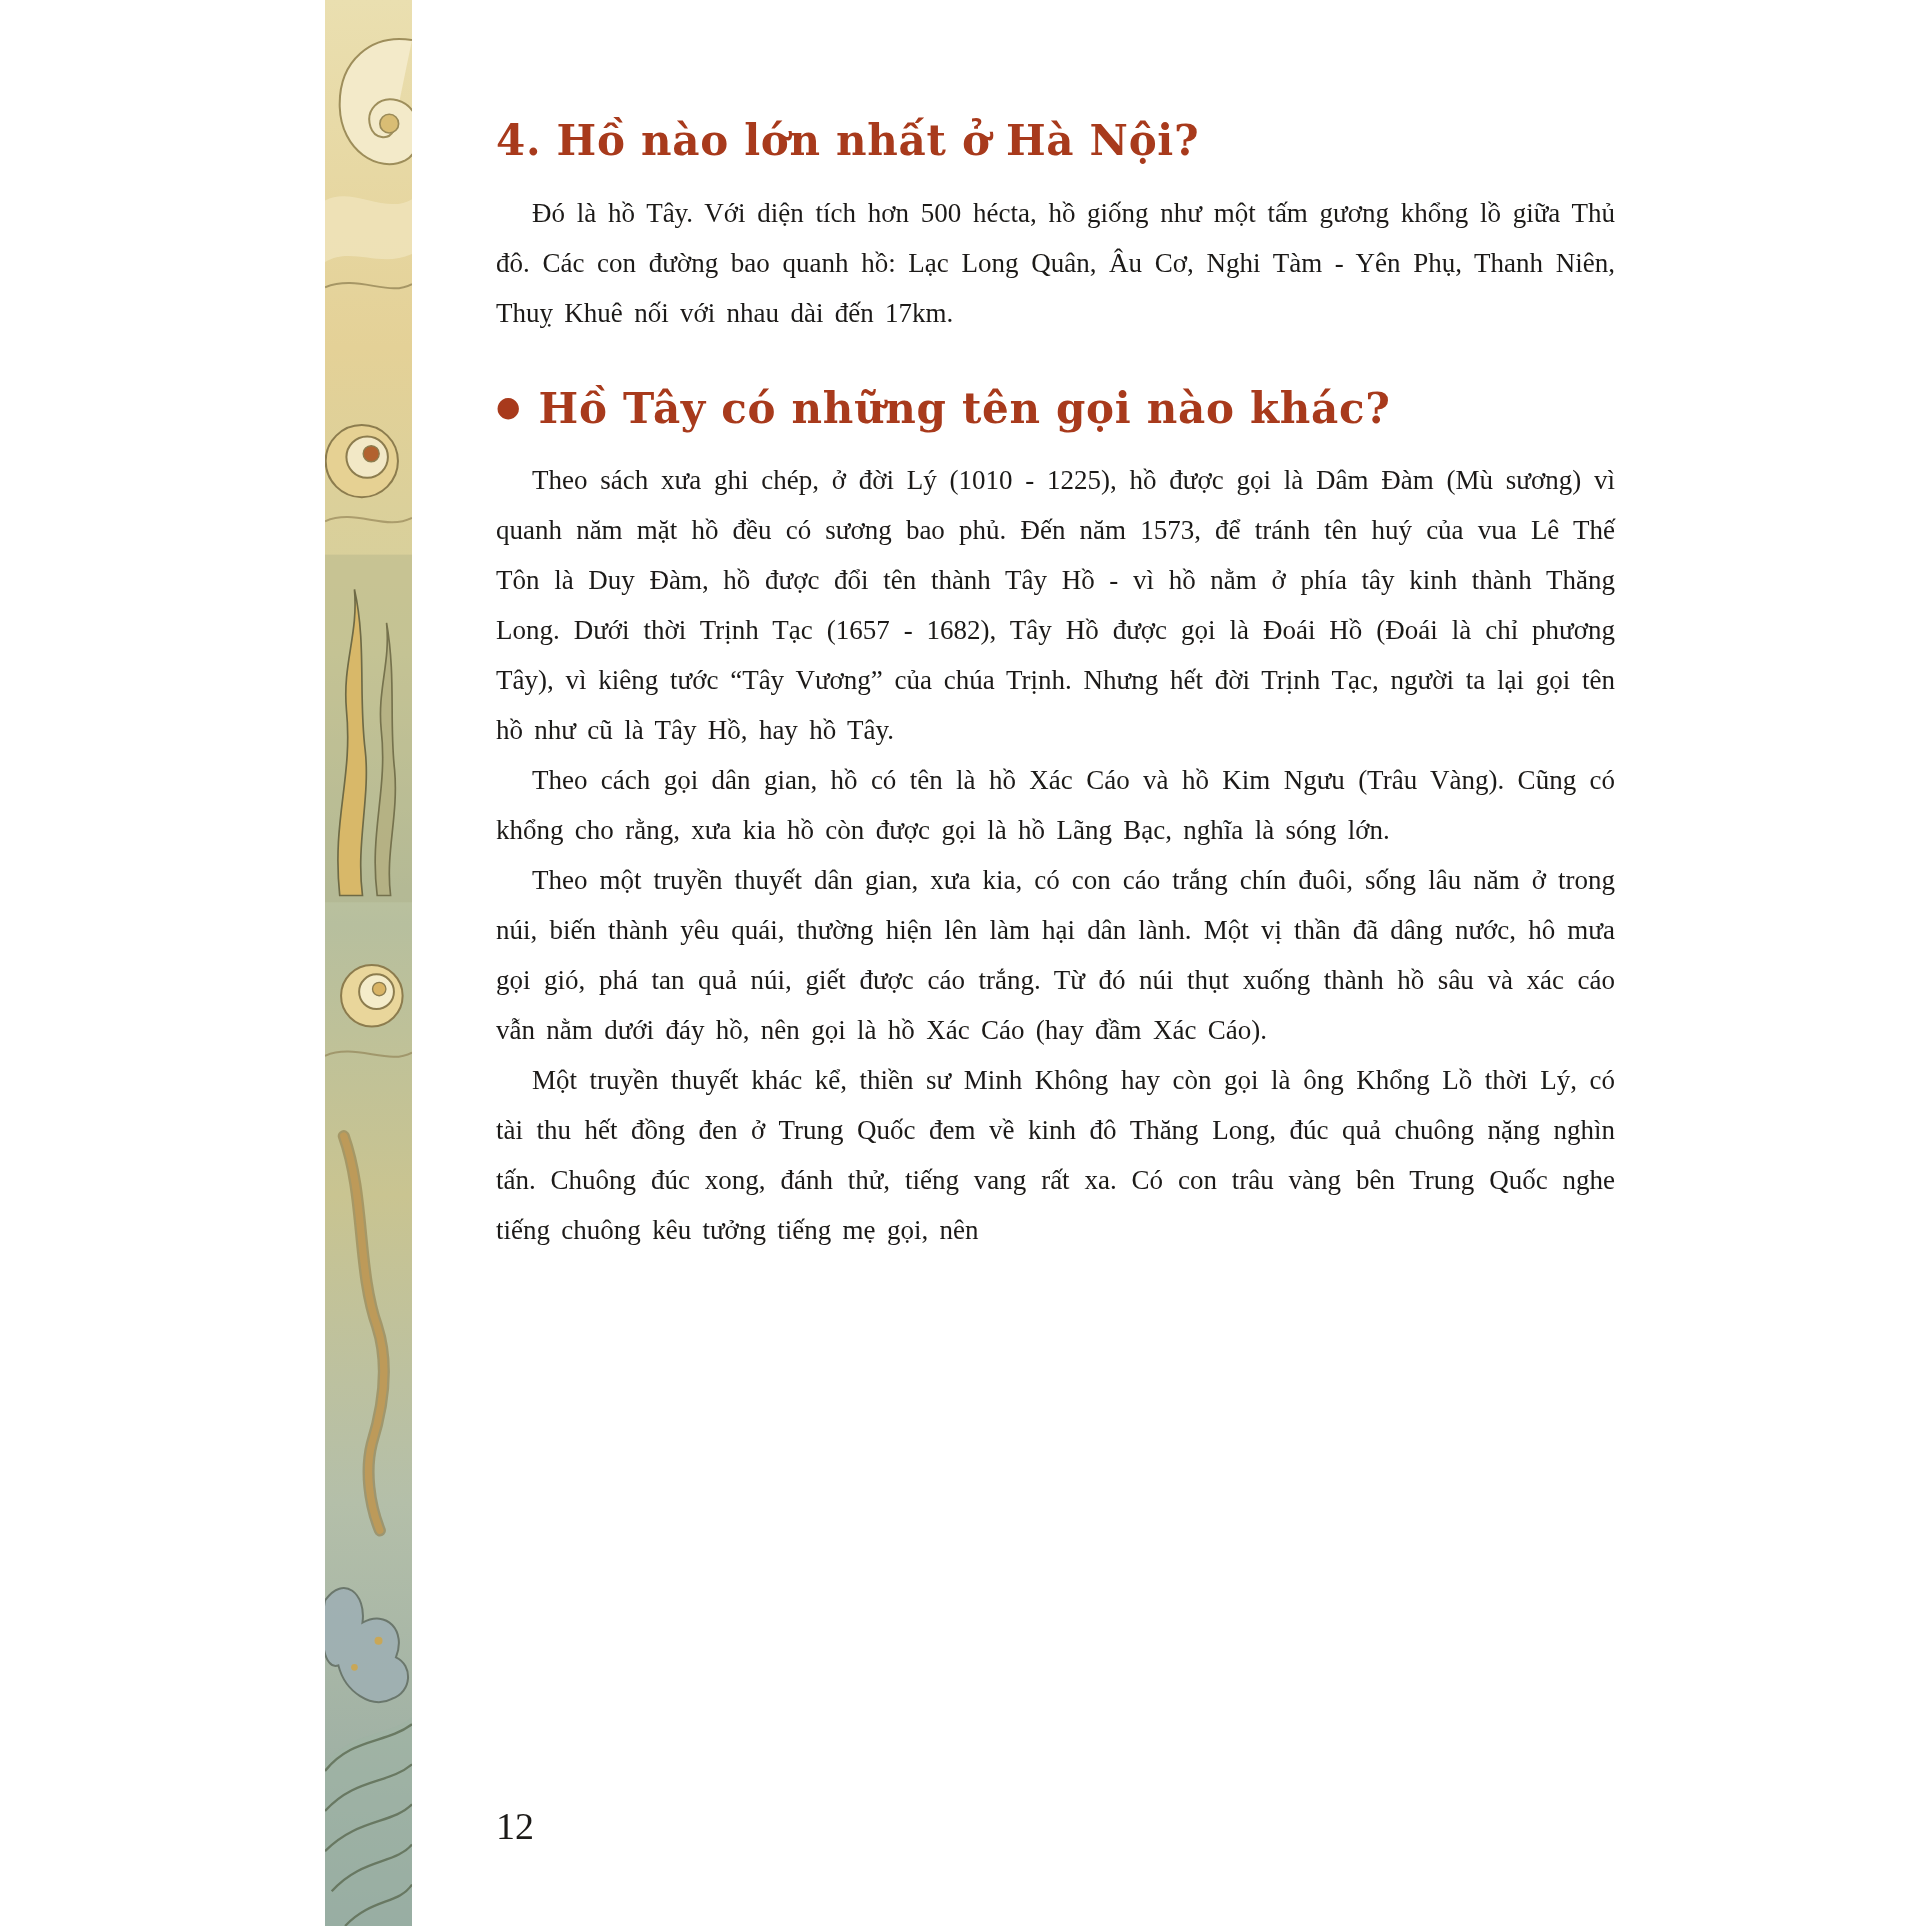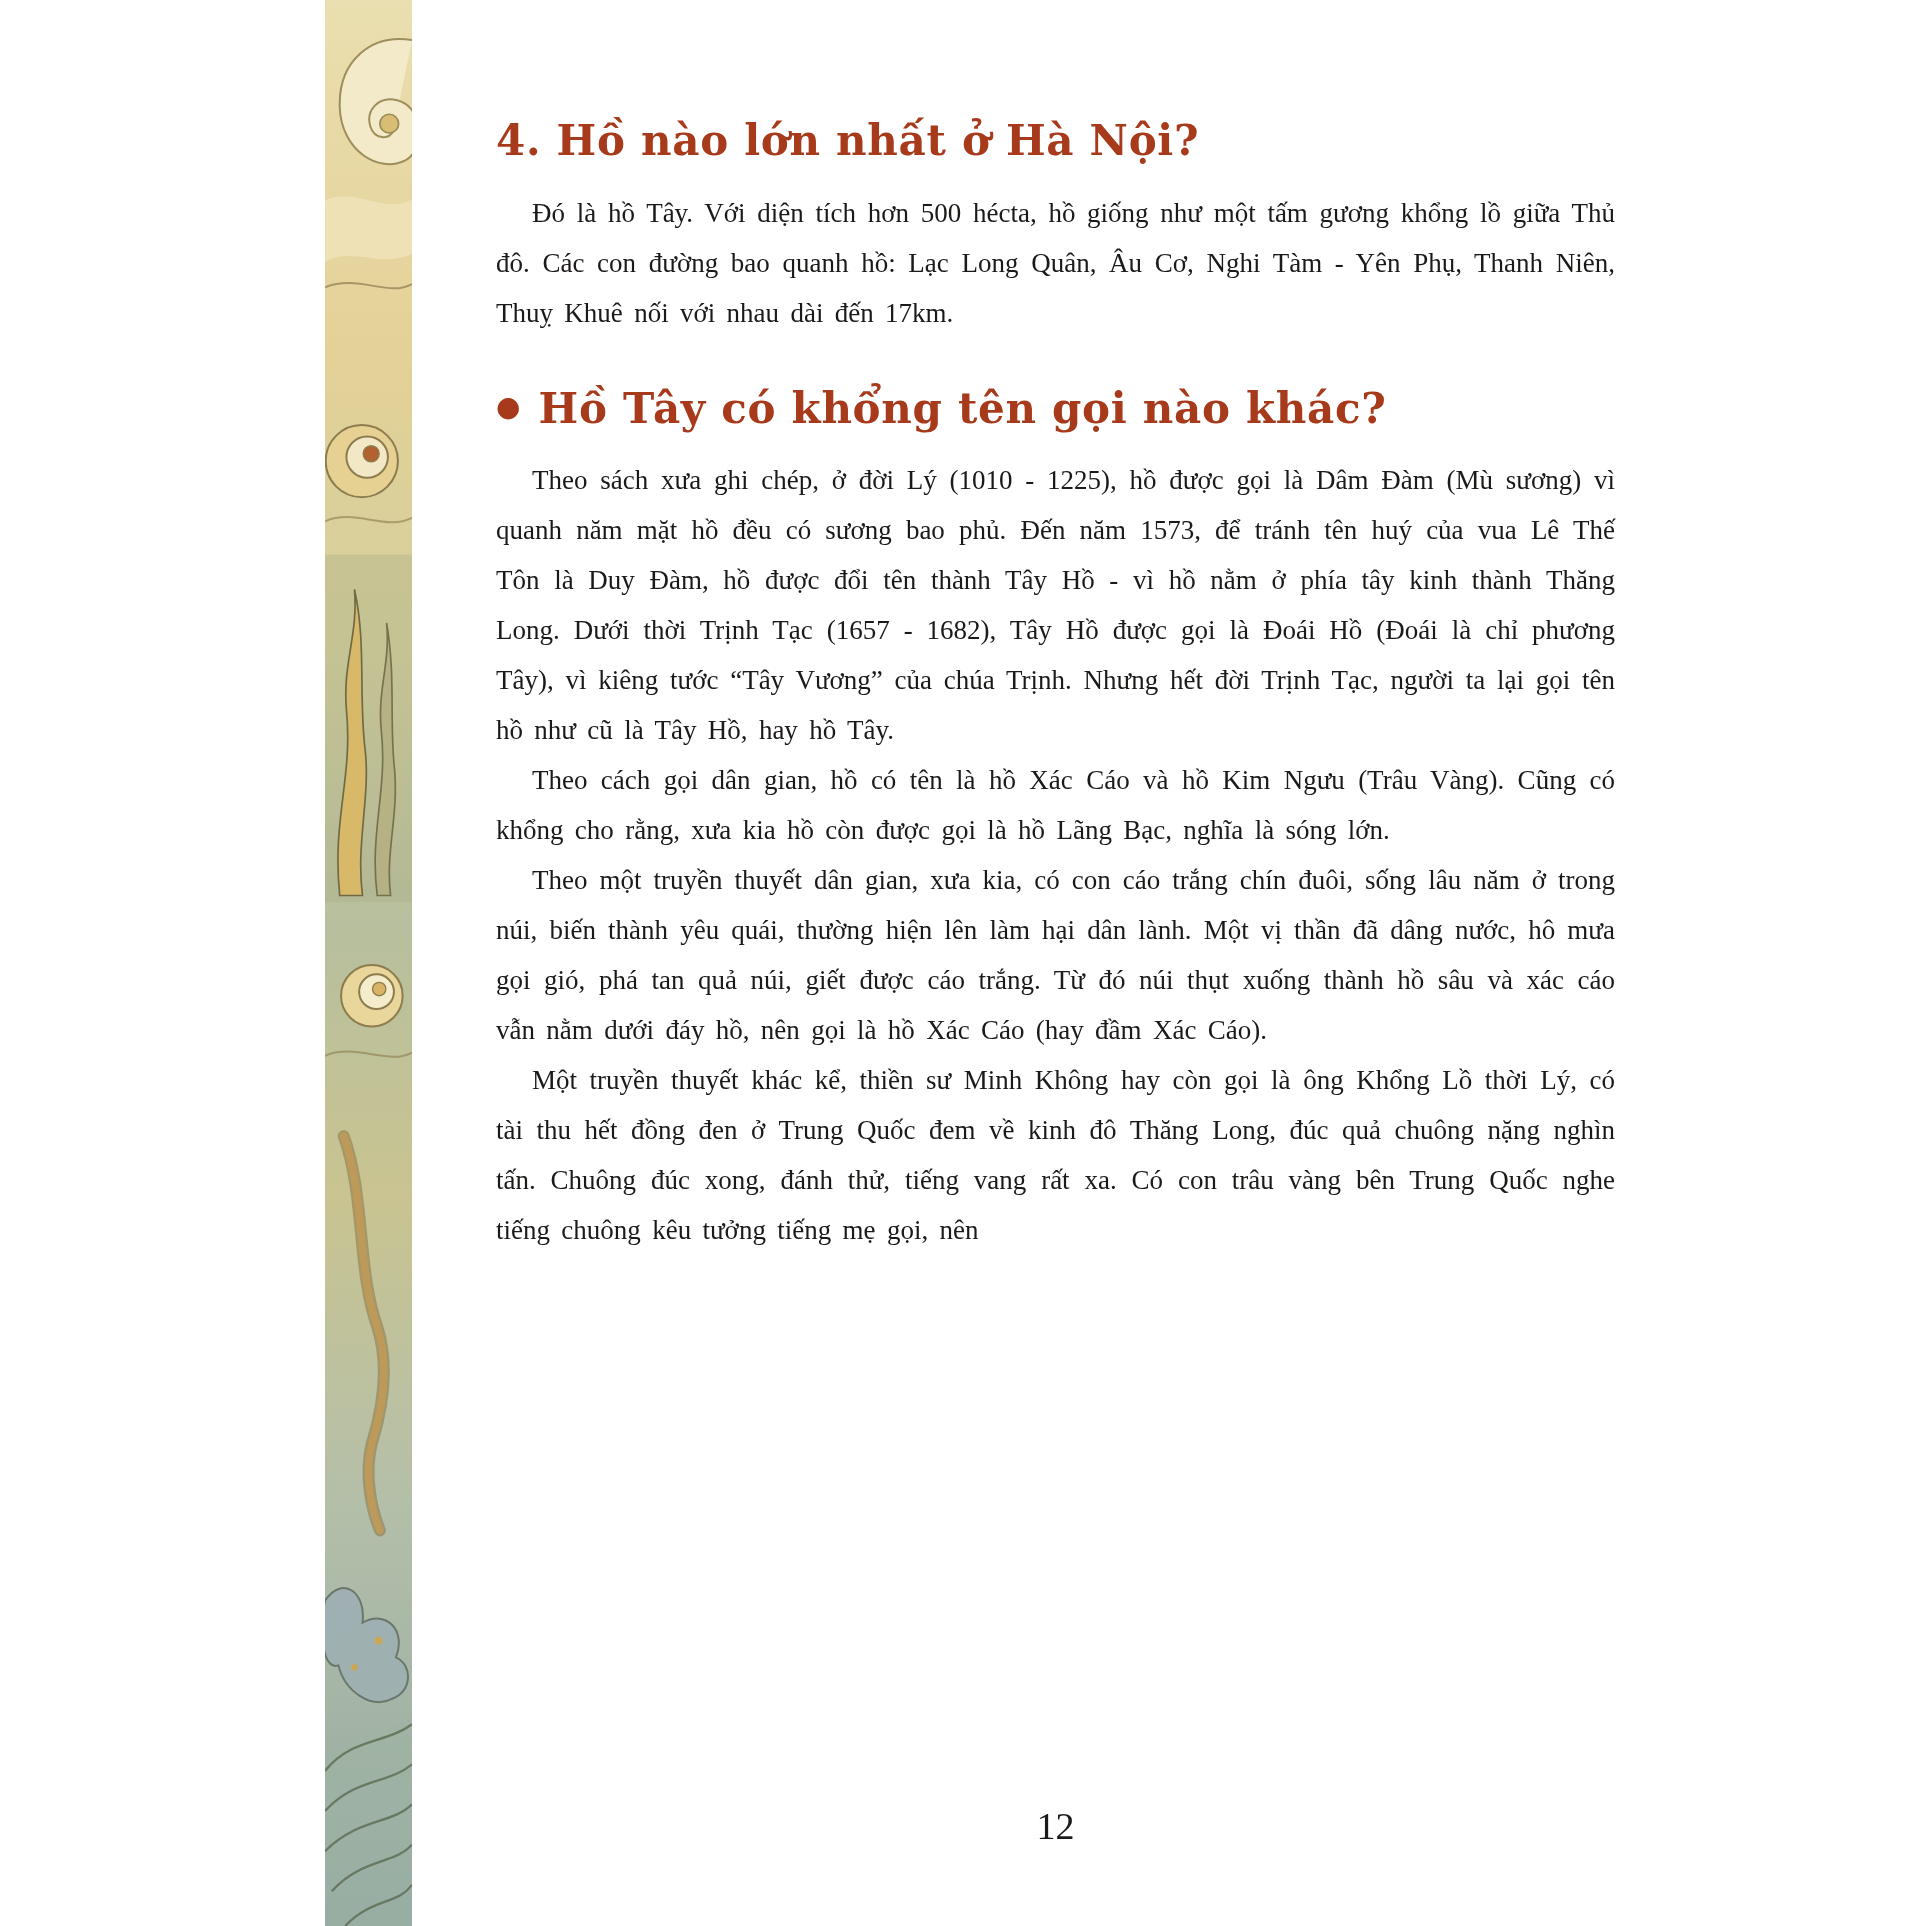--- a/index.html
+++ b/index.html
@@ -64,21 +64,20 @@
     margin: 0;
     text-align: justify;
     text-indent: 36px;
     word-spacing: 0.17em;
   }
   .page-number {
     position: absolute;
     left: 496px;
     top: 1804px;
     width: 1119px;
-    text-align: center;
     font-size: 38px;
     color: #1c1a18;
   }
 </style>
 </head>
 <body>
 
 <div class="page">
 
   <div class="border-strip">
@@ -135,21 +134,21 @@
 
   <div class="content">
 
     <div class="heading first">
       <span>4. Hồ nào lớn nhất ở Hà Nội?</span>
     </div>
 
     <p class="para">Đó là hồ Tây. Với diện tích hơn 500 hécta, hồ giống như một tấm gương khổng lồ giữa Thủ đô. Các con đường bao quanh hồ: Lạc Long Quân, Âu Cơ, Nghi Tàm - Yên Phụ, Thanh Niên, Thuỵ Khuê nối với nhau dài đến 17km.</p>
 
     <div class="heading">
-      <span class="bullet">●</span><span>Hồ Tây có khổng tên gọi nào khác?</span>
+      <span class="bullet">●</span><span>Hồ Tây có những tên gọi nào khác?</span>
     </div>
 
     <p class="para">Theo sách xưa ghi chép, ở đời Lý (1010 - 1225), hồ được gọi là Dâm Đàm (Mù sương) vì quanh năm mặt hồ đều có sương bao phủ. Đến năm 1573, để tránh tên huý của vua Lê Thế Tôn là Duy Đàm, hồ được đổi tên thành Tây Hồ - vì hồ nằm ở phía tây kinh thành Thăng Long. Dưới thời Trịnh Tạc (1657 - 1682), Tây Hồ được gọi là Đoái Hồ (Đoái là chỉ phương Tây), vì kiêng tước “Tây Vương” của chúa Trịnh. Nhưng hết đời Trịnh Tạc, người ta lại gọi tên hồ như cũ là Tây Hồ, hay hồ Tây.</p>
     <p class="para">Theo cách gọi dân gian, hồ có tên là hồ Xác Cáo và hồ Kim Ngưu (Trâu Vàng). Cũng có khổng cho rằng, xưa kia hồ còn được gọi là hồ Lãng Bạc, nghĩa là sóng lớn.</p>
 
 
     <p class="para">Theo một truyền thuyết dân gian, xưa kia, có con cáo trắng chín đuôi, sống lâu năm ở trong núi, biến thành yêu quái, thường hiện lên làm hại dân lành. Một vị thần đã dâng nước, hô mưa gọi gió, phá tan quả núi, giết được cáo trắng. Từ đó núi thụt xuống thành hồ sâu và xác cáo vẫn nằm dưới đáy hồ, nên gọi là hồ Xác Cáo (hay đầm Xác Cáo).</p>
     <p class="para">Một truyền thuyết khác kể, thiền sư Minh Không hay còn gọi là ông Khổng Lồ thời Lý, có tài thu hết đồng đen ở Trung Quốc đem về kinh đô Thăng Long, đúc quả chuông nặng nghìn tấn. Chuông đúc xong, đánh thử, tiếng vang rất xa. Có con trâu vàng bên Trung Quốc nghe tiếng chuông kêu tưởng tiếng mẹ gọi, nên</p>
 
   </div>

